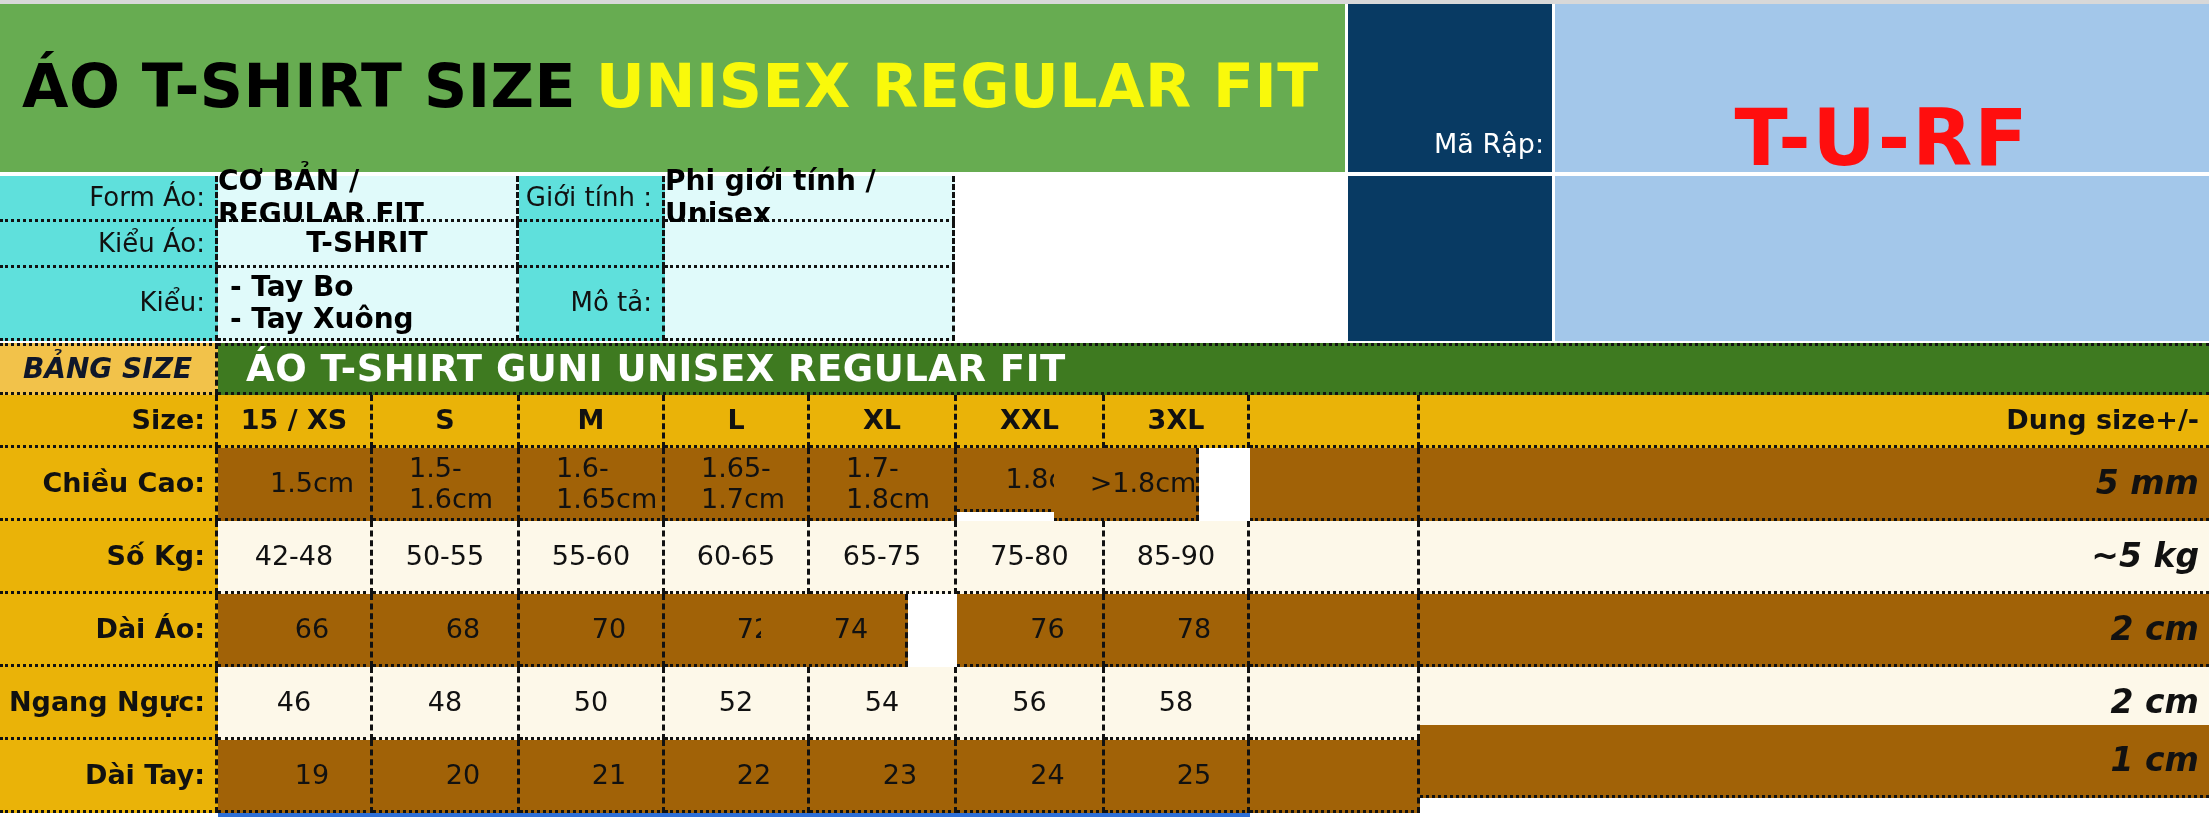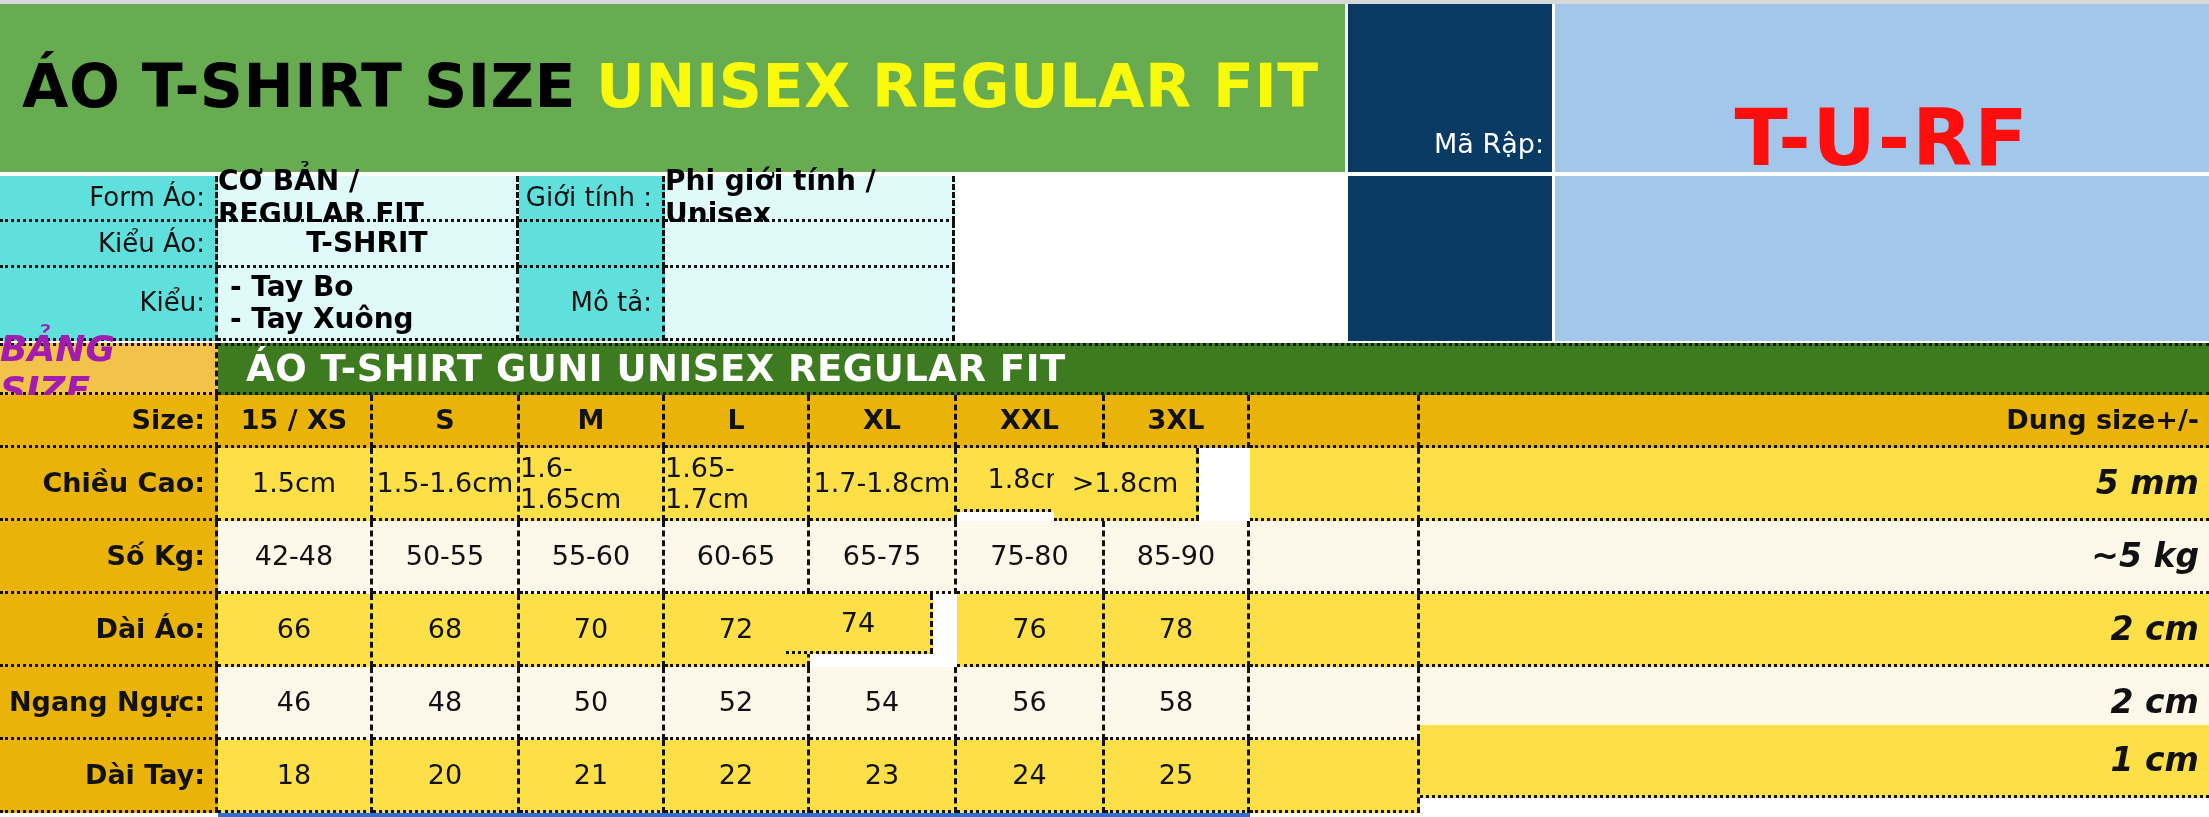--- a/index.html
+++ b/index.html
@@ -38,28 +38,28 @@
 
   
   .teal{background:#5FE0DC;}
   .lcyan{background:#E0FAFA;}
   .info-lbl{font-size:26px;color:#111;}
   .info-val{font-size:28px;font-weight:bold;color:#000;}
 
   
   .gold-d{background:#F2C24A;}
   .gold-l{background:#eab308;}
-  .row-a{background:#fde047;}
+  .row-a{background:#a16207;padding-left:36px;}
   .row-b{background:#FDF8E9;}
   .greenband{background:#3E7A20;}
   .lbl{font-size:27px;font-weight:bold;color:#111;}
   .hdr{font-size:27px;font-weight:bold;color:#111;}
   .val{font-size:27px;color:#111;}
   .tol{font-size:33px;font-weight:bold;font-style:italic;color:#111;}
-  #bangsize-lbl{font-size:36px;font-weight:bold;font-style:italic;color:#a21caf;}
+  #bangsize-lbl{font-size:28px;font-weight:bold;font-style:italic;color:#0f172a;}
   #greenband-txt{font-size:37px;font-weight:bold;color:#ffffff;letter-spacing:.5px;}
   #bottomline{position:absolute;left:218px;top:813px;width:1032px;height:4px;background:#2E6FD6;}
   .topstrip{position:absolute;left:0;top:0;width:2209px;height:4px;background:#D8D8D8;}
 </style>
 </head>
 <body>
 
 <div id="sheet">
 
   <div class="topstrip"></div>
@@ -133,37 +133,37 @@
       <div class="cell row-b c-center bd-b bd-r val" style="left: 810px; top: 521px; width: 147px; height: 73px;">65-75</div>
       <div class="cell row-b c-center bd-b bd-r val" style="left: 957px; top: 521px; width: 148px; height: 73px;">75-80</div>
       <div class="cell row-b c-center bd-b bd-r val" style="left: 1105px; top: 521px; width: 145px; height: 73px;">85-90</div>
       <div class="cell row-b c-center bd-b bd-r val" style="left: 1250px; top: 521px; width: 170px; height: 73px;"></div>
       <div class="cell row-b c-right tol bd-b" style="left: 1420px; top: 521px; width: 789px; height: 73px;">~5 kg</div>
       <div class="cell gold-l c-right lbl bd-b bd-r" style="left: 0px; top: 594px; width: 218px; height: 73px;">Dài Áo:</div>
       <div class="cell row-a c-center bd-b bd-r val" style="left: 218px; top: 594px; width: 155px; height: 73px;">66</div>
       <div class="cell row-a c-center bd-b bd-r val" style="left: 373px; top: 594px; width: 147px; height: 73px;">68</div>
       <div class="cell row-a c-center bd-b bd-r val" style="left: 520px; top: 594px; width: 145px; height: 73px;">70</div>
       <div class="cell row-a c-center bd-b bd-r val" style="left: 665px; top: 594px; width: 145px; height: 73px;">72</div>
-      <div class="cell row-a c-center bd-b bd-r val" style="left: 786px; top: 594px; width: 147px; height: 60px;">74</div>
+      <div class="cell row-a c-center bd-b bd-r val" style="left: 761px; top: 594px; width: 147px; height: 73px;">74</div>
       <div class="cell row-a c-center bd-b bd-r val" style="left: 957px; top: 594px; width: 148px; height: 73px;">76</div>
       <div class="cell row-a c-center bd-b bd-r val" style="left: 1105px; top: 594px; width: 145px; height: 73px;">78</div>
       <div class="cell row-a c-center bd-b bd-r val" style="left: 1250px; top: 594px; width: 170px; height: 73px;"></div>
       <div class="cell row-a c-right tol bd-b" style="left: 1420px; top: 594px; width: 789px; height: 73px;">2 cm</div>
       <div class="cell gold-l c-right lbl bd-b bd-r" style="left: 0px; top: 667px; width: 218px; height: 73px;">Ngang Ngực:</div>
       <div class="cell row-b c-center bd-b bd-r val" style="left: 218px; top: 667px; width: 155px; height: 73px;">46</div>
       <div class="cell row-b c-center bd-b bd-r val" style="left: 373px; top: 667px; width: 147px; height: 73px;">48</div>
       <div class="cell row-b c-center bd-b bd-r val" style="left: 520px; top: 667px; width: 145px; height: 73px;">50</div>
       <div class="cell row-b c-center bd-b bd-r val" style="left: 665px; top: 667px; width: 145px; height: 73px;">52</div>
       <div class="cell row-b c-center bd-b bd-r val" style="left: 810px; top: 667px; width: 147px; height: 73px;">54</div>
       <div class="cell row-b c-center bd-b bd-r val" style="left: 957px; top: 667px; width: 148px; height: 73px;">56</div>
       <div class="cell row-b c-center bd-b bd-r val" style="left: 1105px; top: 667px; width: 145px; height: 73px;">58</div>
       <div class="cell row-b c-center bd-b bd-r val" style="left: 1250px; top: 667px; width: 170px; height: 73px;"></div>
       <div class="cell row-b c-right tol bd-b" style="left: 1420px; top: 667px; width: 789px; height: 73px;">2 cm</div>
       <div class="cell gold-l c-right lbl bd-b bd-r" style="left: 0px; top: 740px; width: 218px; height: 73px;">Dài Tay:</div>
-      <div class="cell row-a c-center bd-b bd-r val" style="left: 218px; top: 740px; width: 155px; height: 73px;">18</div>
+      <div class="cell row-a c-center bd-b bd-r val" style="left: 218px; top: 740px; width: 155px; height: 73px;">19</div>
       <div class="cell row-a c-center bd-b bd-r val" style="left: 373px; top: 740px; width: 147px; height: 73px;">20</div>
       <div class="cell row-a c-center bd-b bd-r val" style="left: 520px; top: 740px; width: 145px; height: 73px;">21</div>
       <div class="cell row-a c-center bd-b bd-r val" style="left: 665px; top: 740px; width: 145px; height: 73px;">22</div>
       <div class="cell row-a c-center bd-b bd-r val" style="left: 810px; top: 740px; width: 147px; height: 73px;">23</div>
       <div class="cell row-a c-center bd-b bd-r val" style="left: 957px; top: 740px; width: 148px; height: 73px;">24</div>
       <div class="cell row-a c-center bd-b bd-r val" style="left: 1105px; top: 740px; width: 145px; height: 73px;">25</div>
       <div class="cell row-a c-center bd-b bd-r val" style="left: 1250px; top: 740px; width: 170px; height: 73px;"></div>
       <div class="cell row-a c-right tol bd-b" style="left: 1420px; top: 725px; width: 789px; height: 73px;">1 cm</div>
     </div>
 

